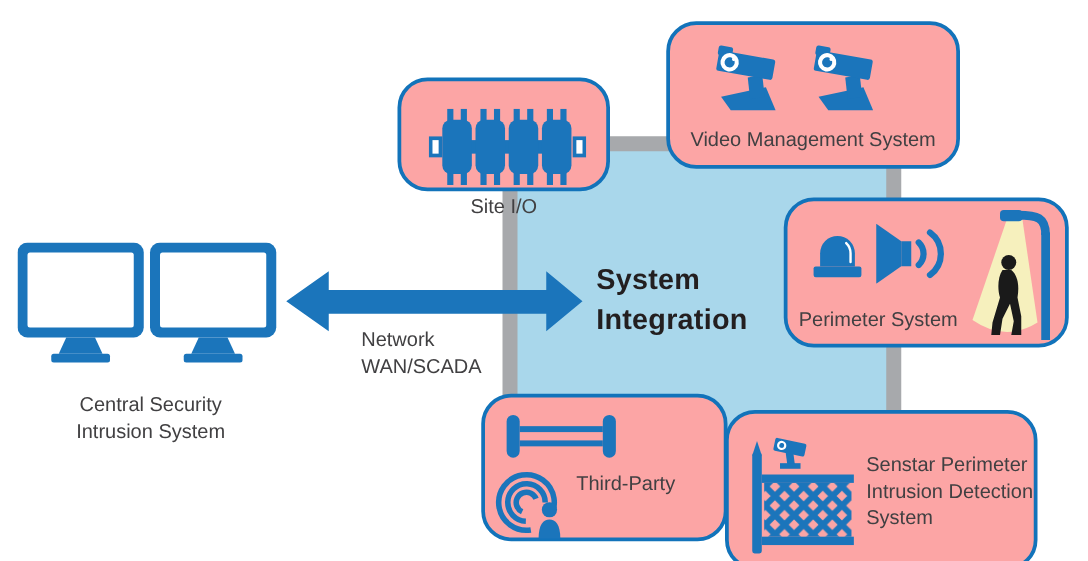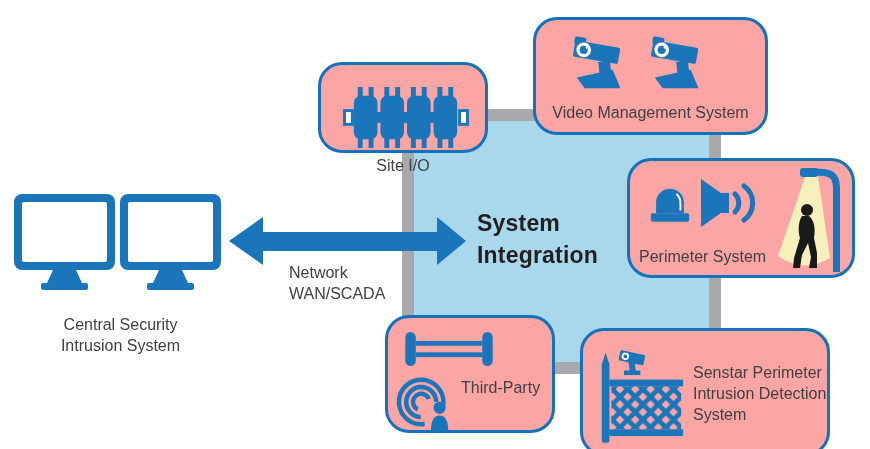--- a/index.html
+++ b/index.html
@@ -171,21 +171,21 @@
       <rect x="13" y="90" width="77" height="7"></rect>
       <rect x="15" y="45" width="73" height="45" fill="url(#lat)"></rect>
     </svg>
     <div class="abs label" style="left:110px;top:31px;">
       <div>Senstar Perimeter</div>
       <div>Intrusion Detection</div>
       <div>System</div>
     </div>
   </div>
 
-  <div class="node" style="left:385px;top:315px;width:170px;height:118px;">
+  <div class="node" style="left:385px;top:315px;width:197px;height:118px;">
     <svg class="abs" style="left:14px;top:12px" width="94" height="38" viewBox="0 0 96 40" fill="#1b75bb">
       <rect x="2" y="2" width="11" height="36" rx="5.5"></rect>
       <rect x="83" y="2" width="11" height="36" rx="5.5"></rect>
       <rect x="13" y="11.5" width="70" height="5"></rect>
       <rect x="13" y="23.5" width="70" height="5"></rect>
     </svg>
     <svg class="abs" style="left:8px;top:55px" width="62" height="58" viewBox="0 0 64 60">
       <g stroke="#1b75bb" fill="none" stroke-width="4.6">
         <circle cx="26" cy="30" r="23" stroke-dasharray="116 29" transform="rotate(81 26 30)"></circle>
         <circle cx="26" cy="30" r="15.5" stroke-dasharray="72 26" transform="rotate(92 26 30)"></circle>

